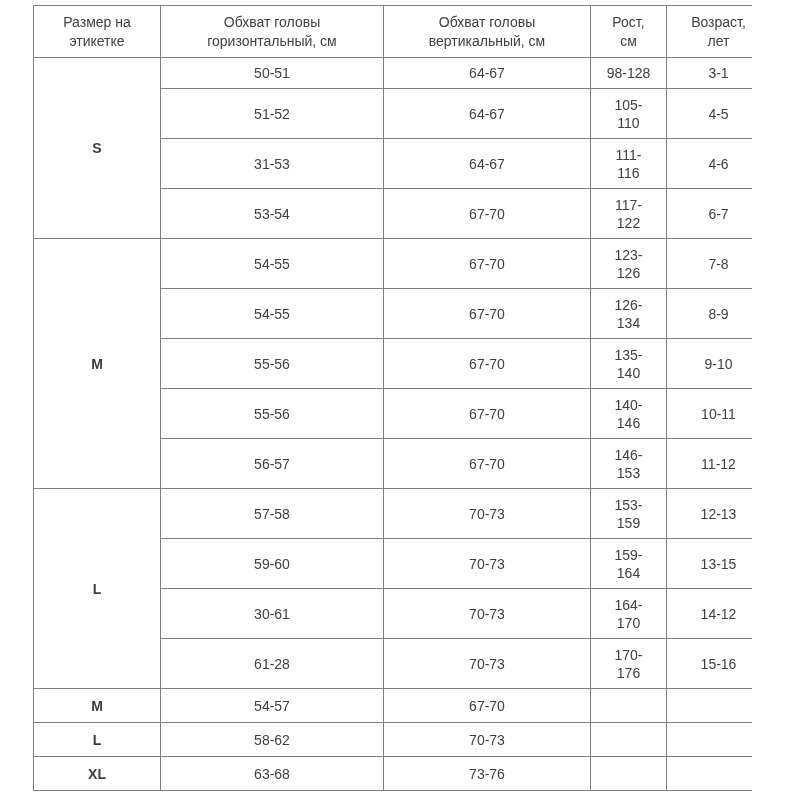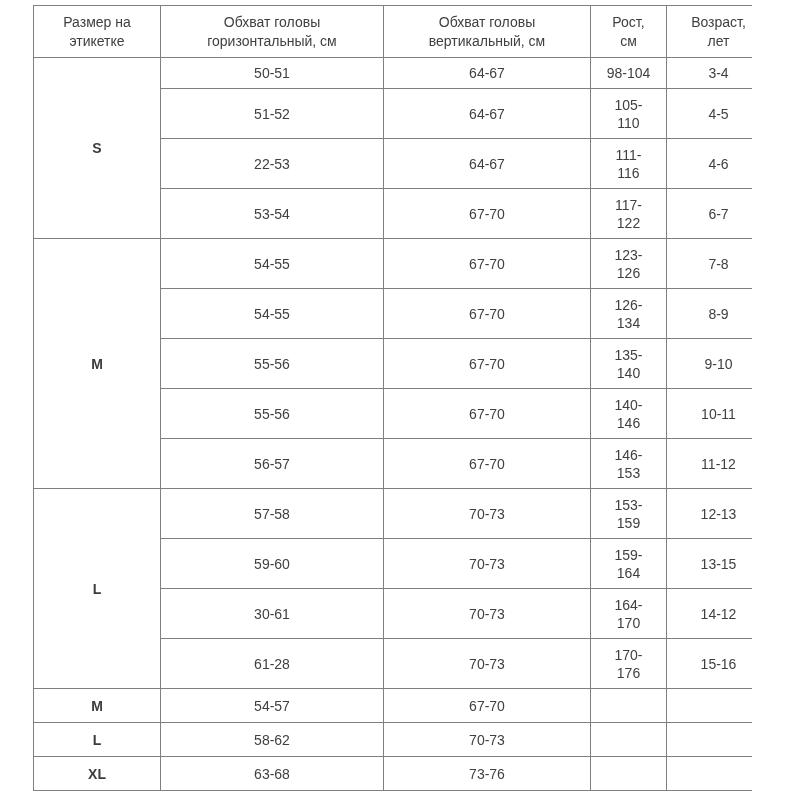--- a/index.html
+++ b/index.html
@@ -76,31 +76,31 @@
 см</th>
         <th>Возраст,
 лет</th>
       </tr>
     </thead>
     <tbody>
         <tr class="r-first">
           <td rowspan="4" class="size-cell">S</td>
           <td>50-51</td>
           <td>64-67</td>
-          <td>98-104</td>
-          <td>3-4</td>
+          <td>98-128</td>
+          <td>3-1</td>
         </tr>
         <tr class="r-std">
           <td>51-52</td>
           <td>64-67</td>
           <td>105-<br>110</td>
           <td>4-5</td>
         </tr>
         <tr class="r-std">
-          <td>22-53</td>
+          <td>31-53</td>
           <td>64-67</td>
           <td>111-<br>116</td>
           <td>4-6</td>
         </tr>
         <tr class="r-std">
           <td>53-54</td>
           <td>67-70</td>
           <td>117-<br>122</td>
           <td>6-7</td>
         </tr>

